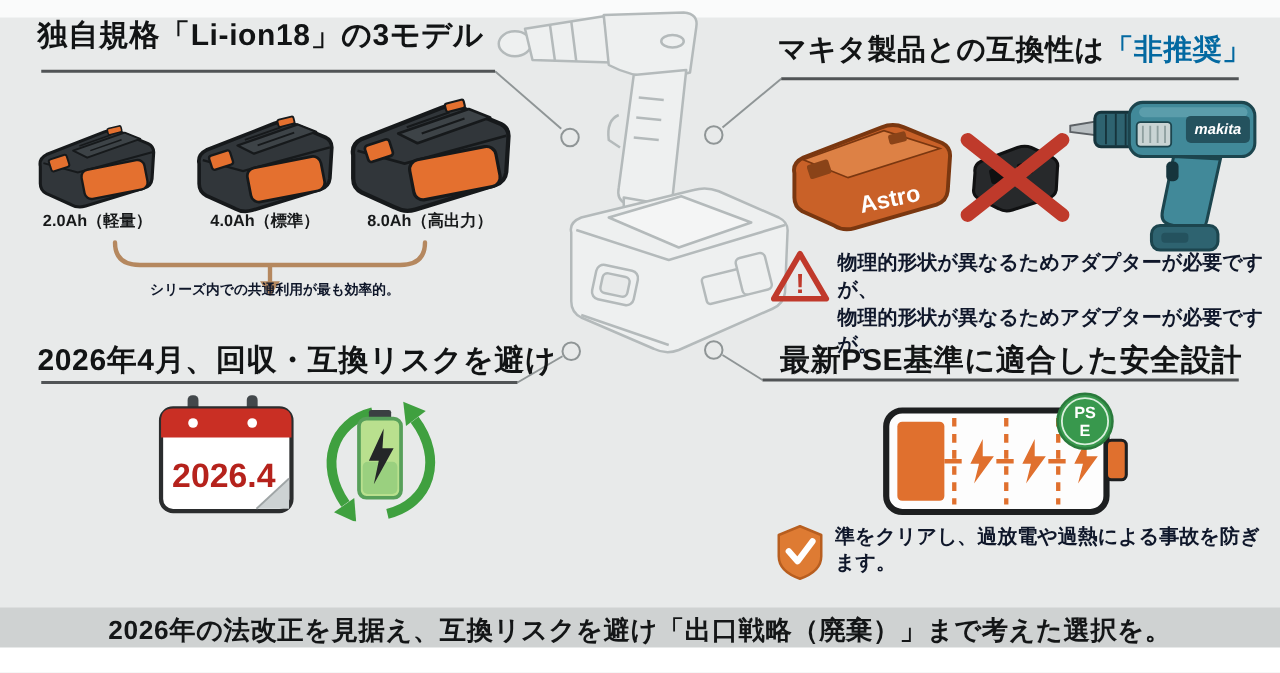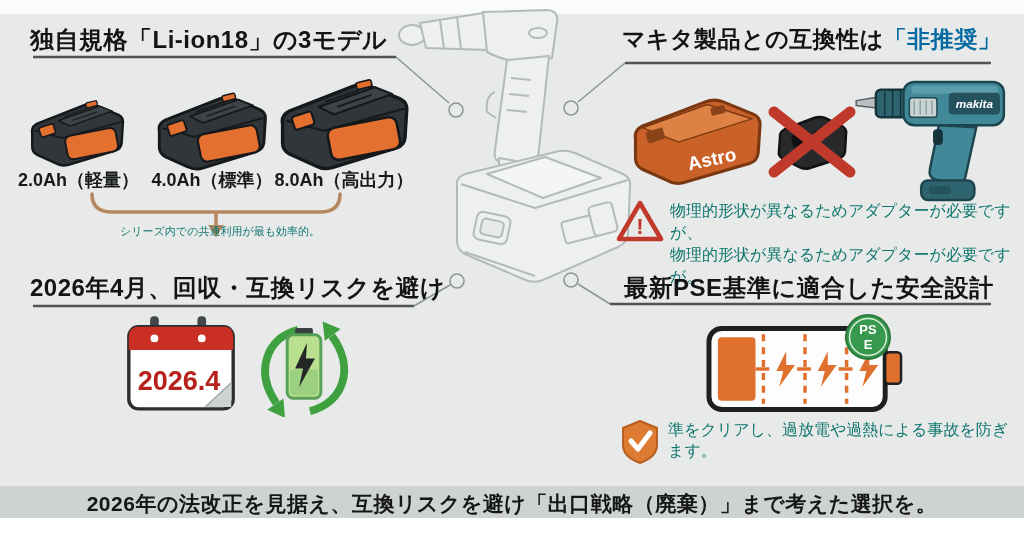--- a/index.html
+++ b/index.html
@@ -12,25 +12,25 @@
   .strip-top{position:absolute;left:0;top:0;width:1024px;height:14px;background:#fafbfb;}
   .strip-bottom{position:absolute;left:0;top:518px;width:1024px;height:20px;background:#ffffff;}
   .abs{position:absolute;}
   .traces{position:absolute;left:0;top:0;pointer-events:none;}
   .sec-title{
     position:absolute;font-size:24px;font-weight:bold;color:#121415;
     letter-spacing:0.5px;white-space:nowrap;
   }
   .title-red{color:#0369a1;}
   .batt-label{
-    position:absolute;font-size:18px;font-weight:bold;color:#17191a;
+    position:absolute;font-size:13px;font-weight:bold;color:#17191a;
     text-align:center;white-space:nowrap;
   }
   .note-text{
-    position:absolute;font-weight:normal;color:#0f766e;text-align:center;
+    position:absolute;font-weight:bold;color:#0f172a;text-align:center;
   }
   .note-left{text-align:left;}
   .banner{
     position:absolute;left:0;top:486px;width:1024px;height:36px;
     background:#cfd2d2;display:flex;align-items:center;justify-content:center;
   }
   .banner-text{font-size:21px;font-weight:bold;color:#141617;letter-spacing:0.5px;white-space:nowrap;}
   svg{display:block;}
 </style>
 </head>
@@ -90,21 +90,21 @@
       <path d="M66,176 L140,200 L233,172" fill="none"></path>
       <path d="M92,166 L150,149 L206,170 L148,190 Z" fill="#f4f5f5"></path>
       <rect x="80" y="206" width="34" height="28" rx="6" transform="rotate(12 97 220)"></rect>
       <rect x="86" y="212" width="22" height="16" rx="4" transform="rotate(12 97 220)" fill="#e8eaea"></rect>
       <rect x="168" y="210" width="34" height="22" rx="3" transform="rotate(-14 185 221)"></rect>
       <rect x="196" y="196" width="24" height="30" rx="4" transform="rotate(-14 208 211)"></rect>
       <path d="M70,244 L140,268" fill="none"></path>
     </g>
   </svg>
 
-  <div class="sec-title" style="left:30px;top:24px">独自規格「Li-ion18」の3モデル</div>
+  <div class="sec-title" style="left:30px;top:12px">独自規格「Li-ion18」の3モデル</div>
 
   <svg class="abs" style="left:26px;top:98px" width="100" height="70" viewBox="0 0 160 112">
       <use href="#batt-dark"></use>
     </svg>
   <svg class="abs" style="left:152px;top:90px" width="117" height="82" viewBox="0 0 160 112">
       <use href="#batt-dark"></use>
     </svg>
   <svg class="abs" style="left:274px;top:76px" width="137" height="96" viewBox="0 0 160 112">
       <use href="#batt-dark"></use>
     </svg>

